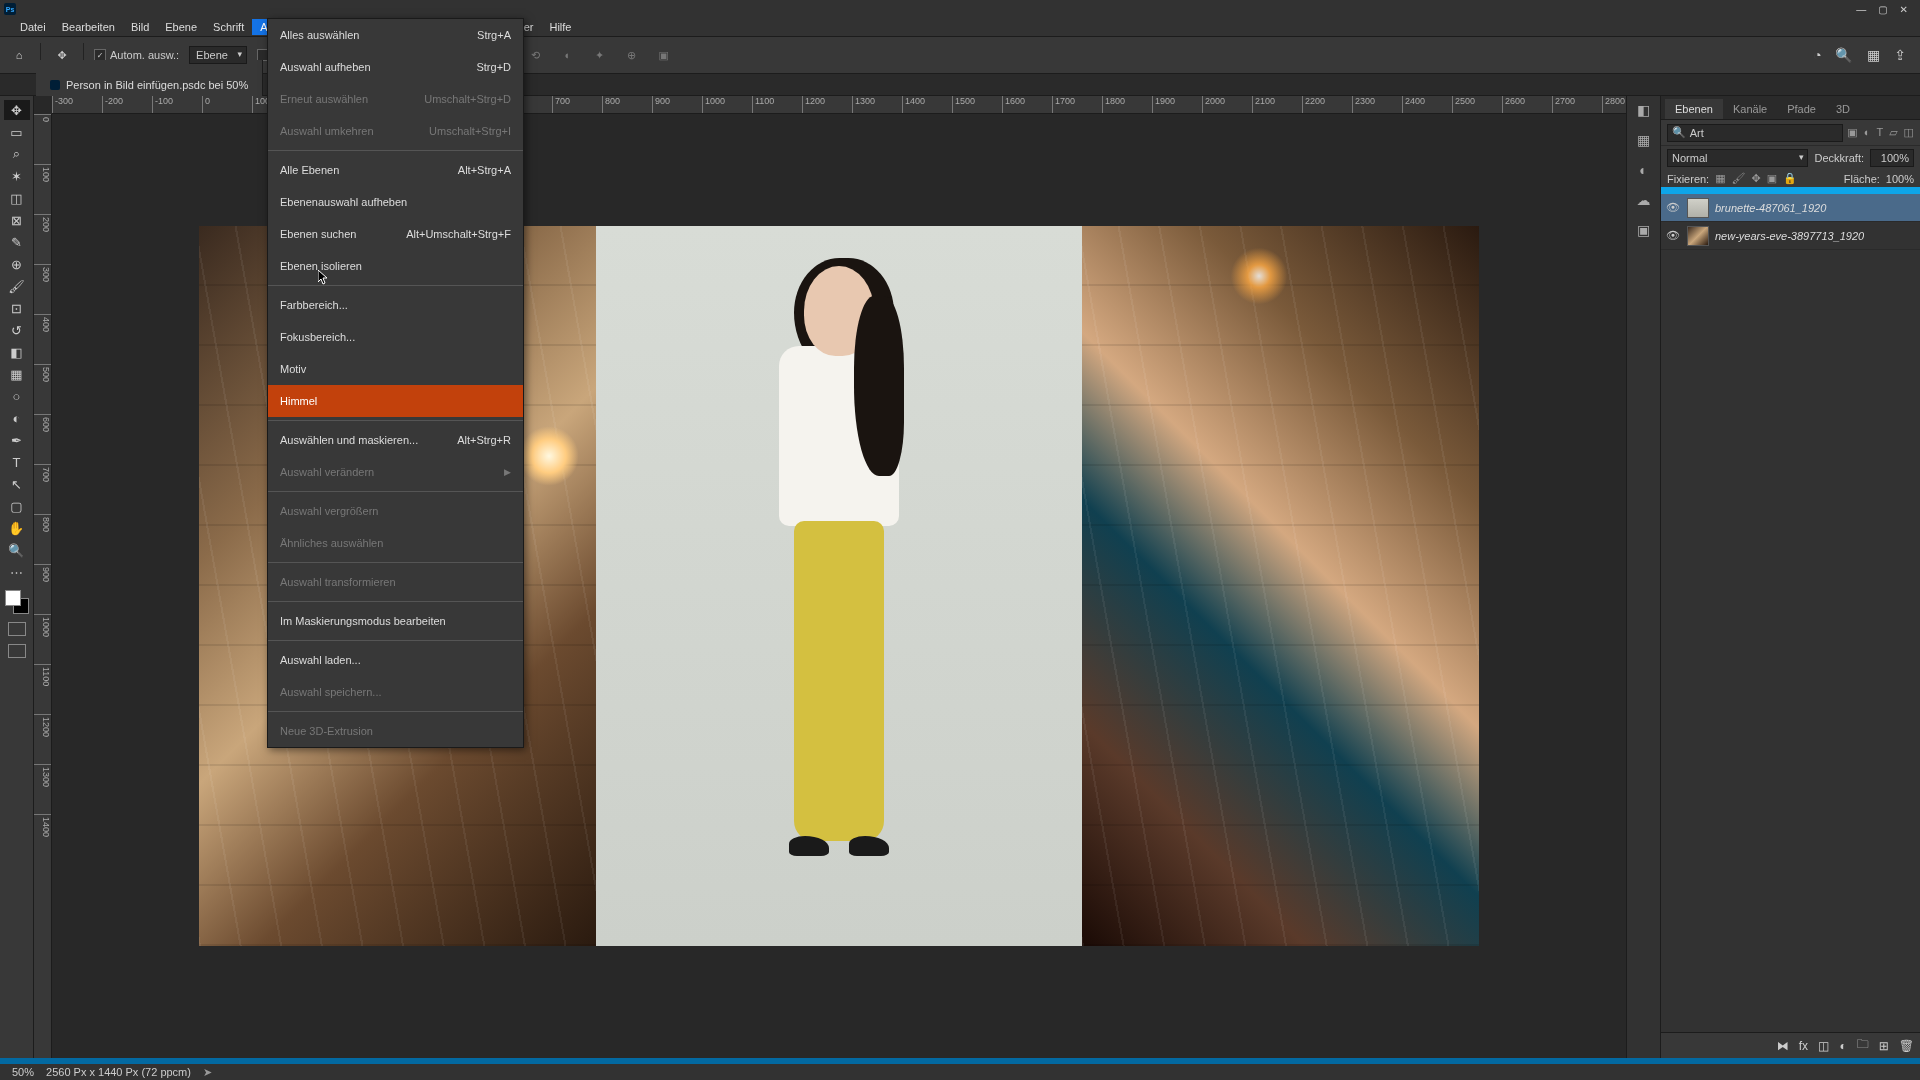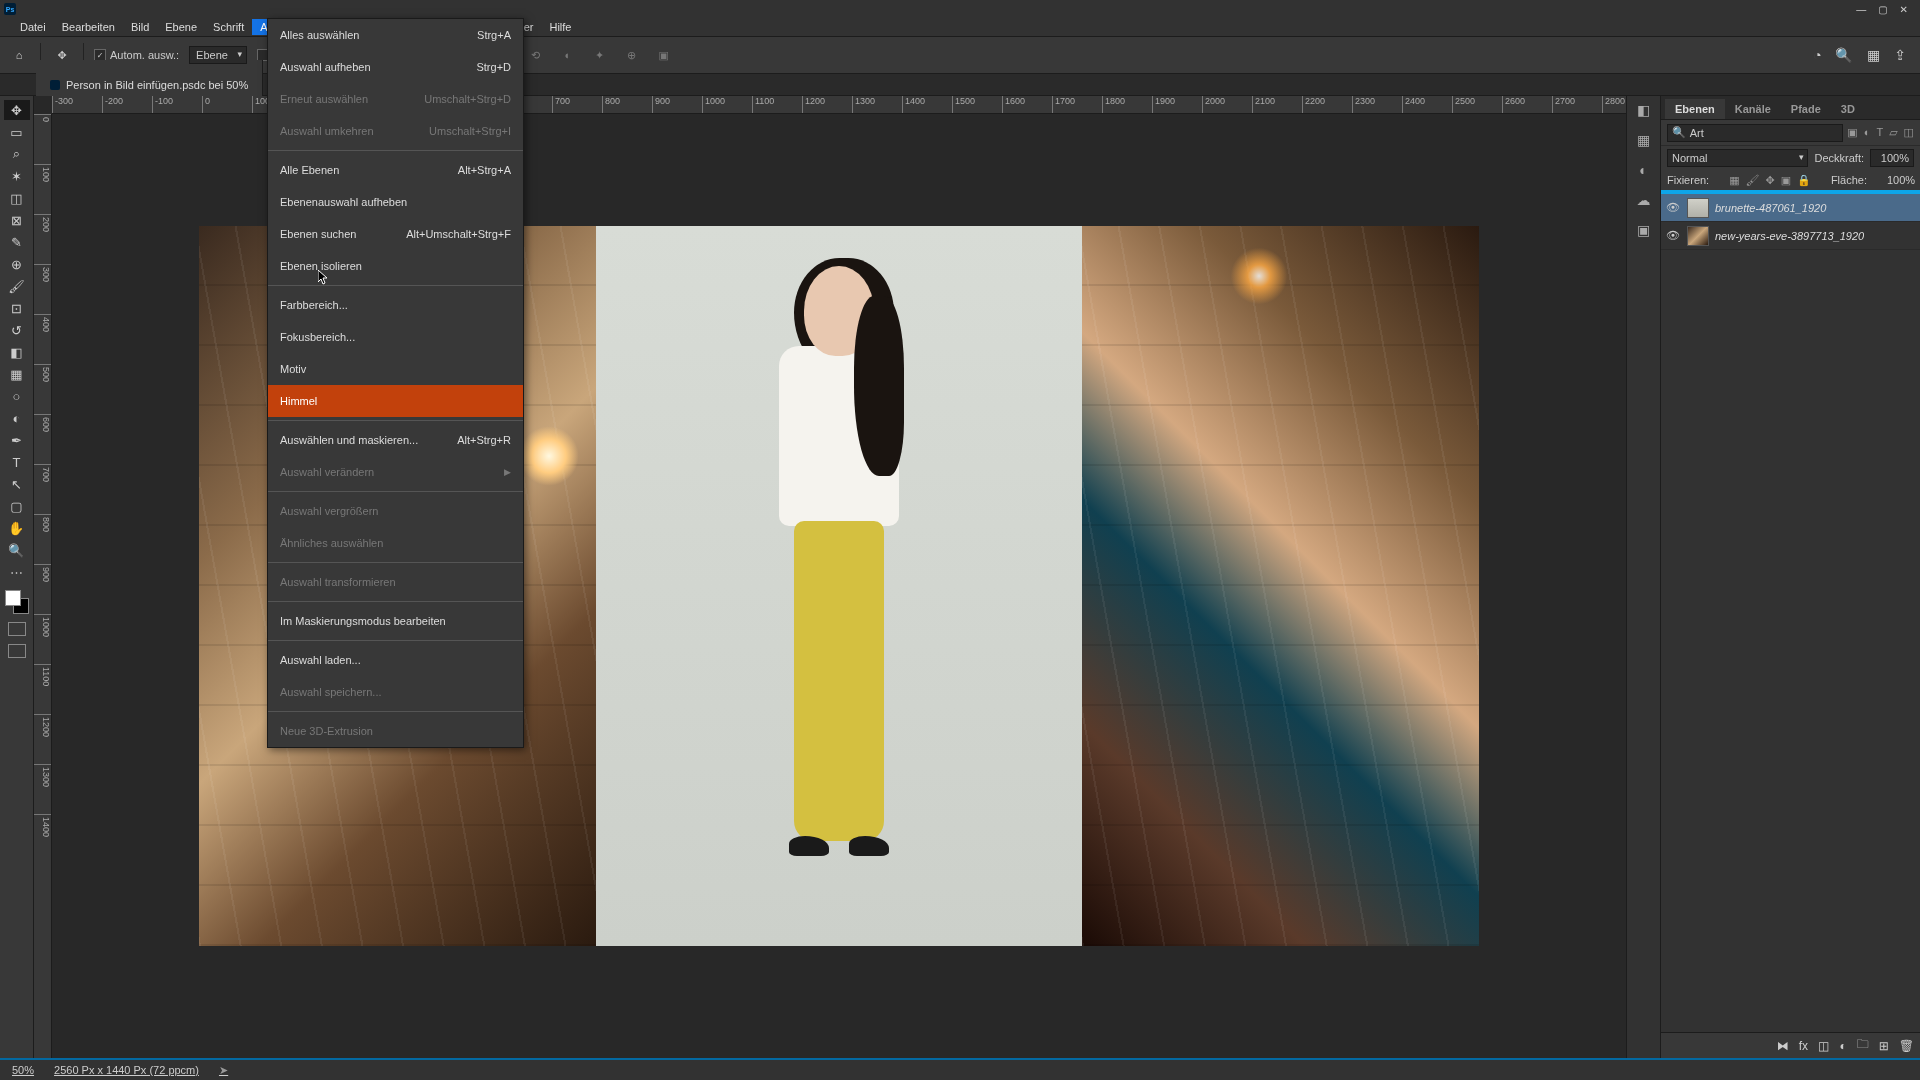--- a/index.html
+++ b/index.html
@@ -76,54 +76,54 @@
 .dropdown { position: absolute; top: 18px; left: 267px; width: 257px; background: #383838; border: 1px solid #1a1a1a; box-shadow: 2px 2px 8px rgba(0,0,0,0.5); z-index: 1000; color: #ddd; }
 .dropdown .menu-row { height: 20px; display: flex; align-items: center; padding: 16px 12px; justify-content: space-between; cursor: pointer; }
 .dropdown .menu-row.disabled { color: #777; }
 .dropdown .menu-row.highlighted { background: #c2410c; color: #fff; }
 .dropdown .menu-sep { height: 1px; background: #555; margin: 3px 0; }
 .dropdown .menu-row .shortcut { color: inherit; font-size: 11px; }
 .dropdown .menu-row .submenu-arrow { font-size: 9px; }
 
 
 .right-panels { width: 260px; background: #383838; border-left: 1px solid #1c1c1c; display: flex; flex-direction: column; }
-.panel-tabs { height: 24px; background: #2a2a2a; display: flex; align-items: flex-end; border-bottom: 1px solid #1c1c1c; padding-left: 4px; font-weight: bold; }
+.panel-tabs { height: 24px; background: #2a2a2a; display: flex; align-items: flex-end; border-bottom: 1px solid #1c1c1c; padding-left: 4px; }
 .panel-tabs .ptab { padding: 4px 10px; color: #999; }
 .panel-tabs .ptab.active { background: #383838; color: #ddd; }
 .panel-search { height: 26px; display: flex; align-items: center; padding: 0 6px; gap: 4px; border-bottom: 1px solid #2a2a2a;}
 .panel-search .search-box { flex: 1; background: #2a2a2a; border: 1px solid #1a1a1a; height: 18px; display: flex; align-items: center; padding: 0 4px; gap: 4px; color: #ccc;}
 .panel-search .filter-icons { display: flex; gap: 6px; }
 .panel-search .filter-icons span { color: #999; font-size: 11px;}
 .panel-blend { height: 24px; display: flex; align-items: center; padding: 0 6px; gap: 6px; }
 .panel-blend .blend-select { flex: 1; background: #2a2a2a; border: 1px solid #1a1a1a; padding: 2px 4px; position: relative; color:#ccc;}
 .panel-blend .blend-select::after { content: "▾"; position: absolute; right: 4px; font-size: 9px;}
 .panel-blend .opacity-label { color: #ccc; }
 .panel-blend .opacity-val { width: 44px; background: #2a2a2a; border: 1px solid #1a1a1a; padding: 2px 4px; text-align: right; color:#ccc;}
-.panel-lock { height: 24px; display: flex; align-items: center; padding: 0 6px; gap: 20px; border-bottom: 4px solid #0ea5e9;}
+.panel-lock { height: 24px; display: flex; align-items: center; padding: 0 6px; gap: 6px; border-bottom: 7px solid #0ea5e9;}
 .panel-lock .lock-icons { display: flex; gap: 6px; }
 .panel-lock .lock-icons span { color: #999; font-size: 11px;}
 .layers-list { flex: 1; background: #323232; overflow: auto; }
 .layer-row { height: 28px; display: flex; align-items: center; border-bottom: 1px solid #2a2a2a; padding: 0 4px; gap: 6px; }
 .layer-row.selected { background: #4a6a8a; }
 .layer-row .vis { width: 16px; color: #ccc; text-align: center;}
 .layer-row .thumb { width: 22px; height: 20px; background: #888; border: 1px solid #555; }
 .layer-row .thumb.img1 { background: linear-gradient(#d0d0c8, #b0b0a8); }
 .layer-row .thumb.img2 { background: linear-gradient(135deg,#3a2a1f,#c9a67b,#2a1a0f); }
 .layer-row .lname { color: #ddd; font-size: 11px; font-style: italic; }
 .layers-bottom { height: 26px; background: #383838; border-top: 1px solid #1c1c1c; display: flex; align-items: center; justify-content: flex-end; padding: 0 6px; gap: 10px; }
 .layers-bottom span { color: #ccc; font-size: 12px;}
 
 
 .right-strip { width: 34px; background: #323232; border-left: 1px solid #1c1c1c; display: flex; flex-direction: column; align-items: center; padding-top: 6px; gap: 14px; }
 .right-strip span { color: #aaa; font-size: 14px;}
 
 .right-container { display:flex; }
 
 
-.statusbar { position: absolute; bottom: 0; left: 0; right: 0; height: 22px; background: #323232; border-top: 2px solid #0369a1; display: flex; align-items: center; padding: 0 12px; gap: 20px; color: #ccc; text-decoration: underline; }
+.statusbar { position: absolute; bottom: 0; left: 0; right: 0; height: 22px; background: #323232; border-top: 6px solid #0369a1; display: flex; align-items: center; padding: 0 12px; gap: 12px; color: #ccc; }
 .statusbar .arrow { color: #999; }
 
 
 .cursor-arrow { position: absolute; top: 270px; left: 318px; width: 12px; height: 16px; z-index: 2000; pointer-events: none; }
 .cursor-arrow svg { display: block; }
 
 </style>
 </head>
 <body>
 

